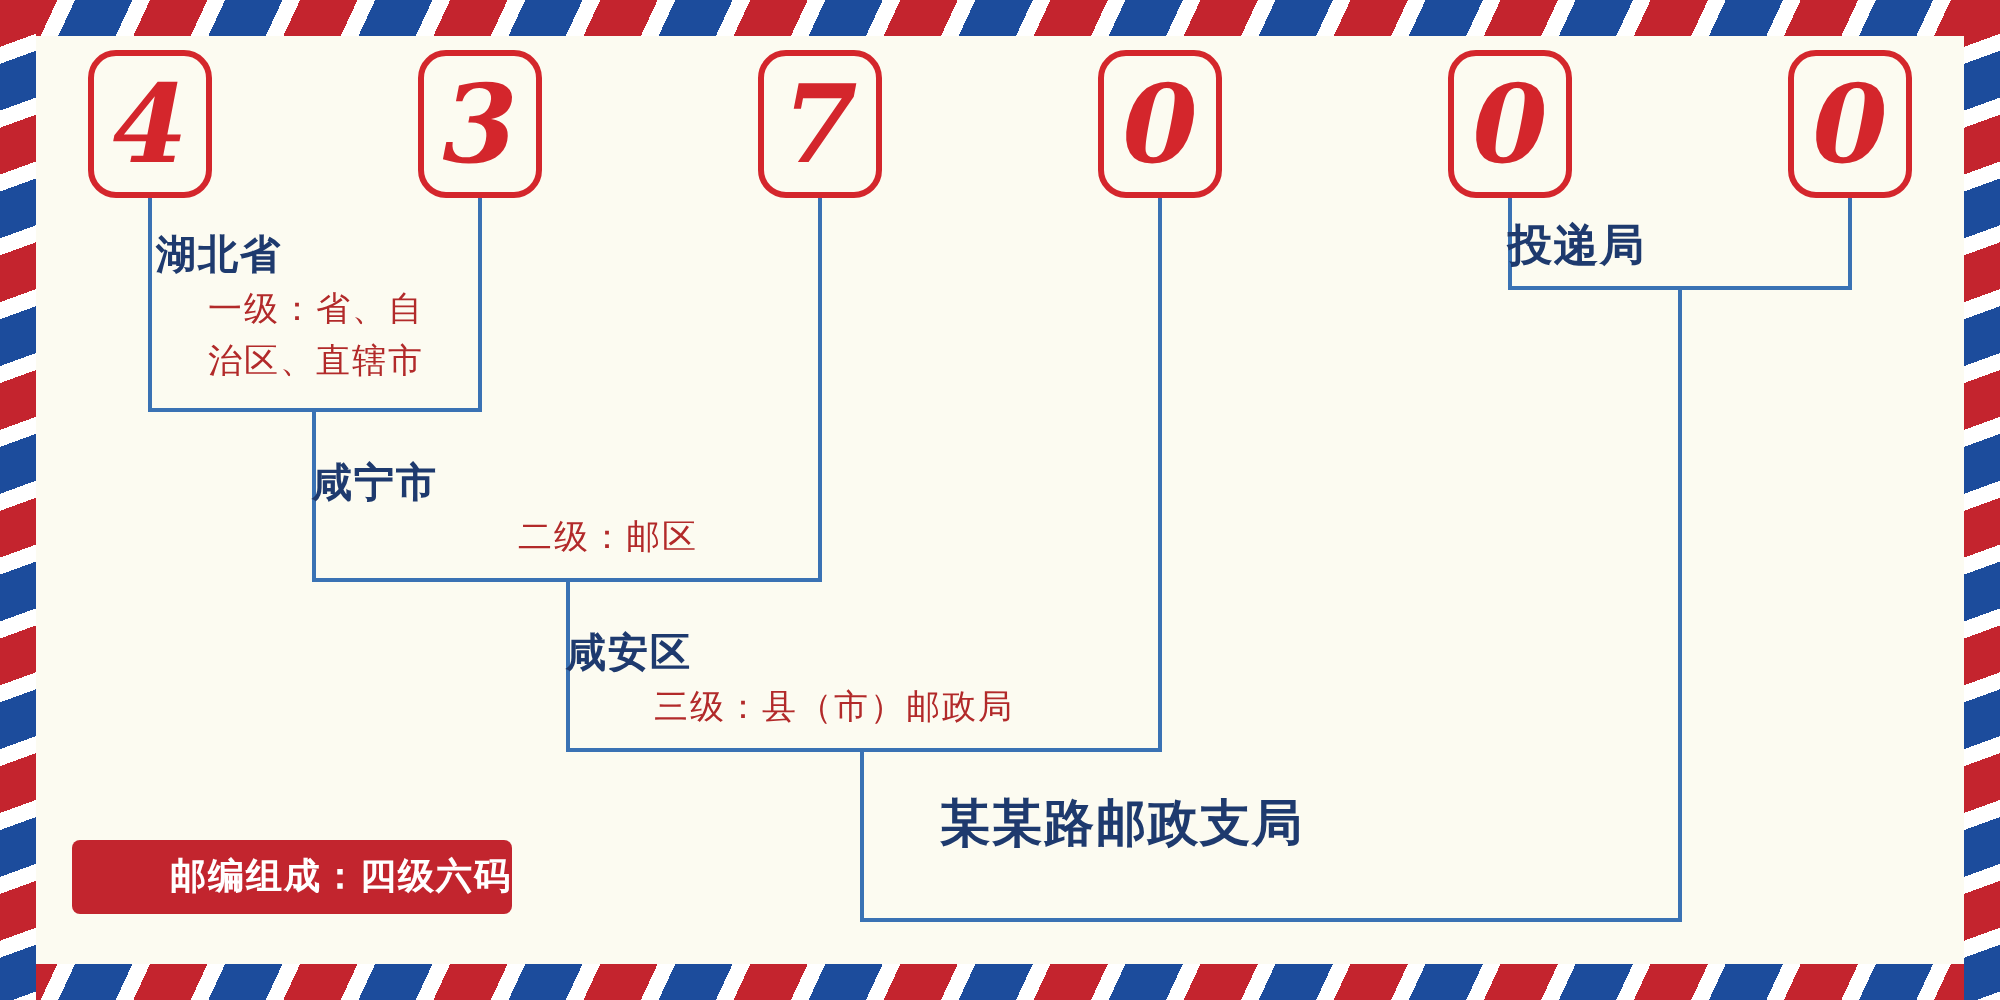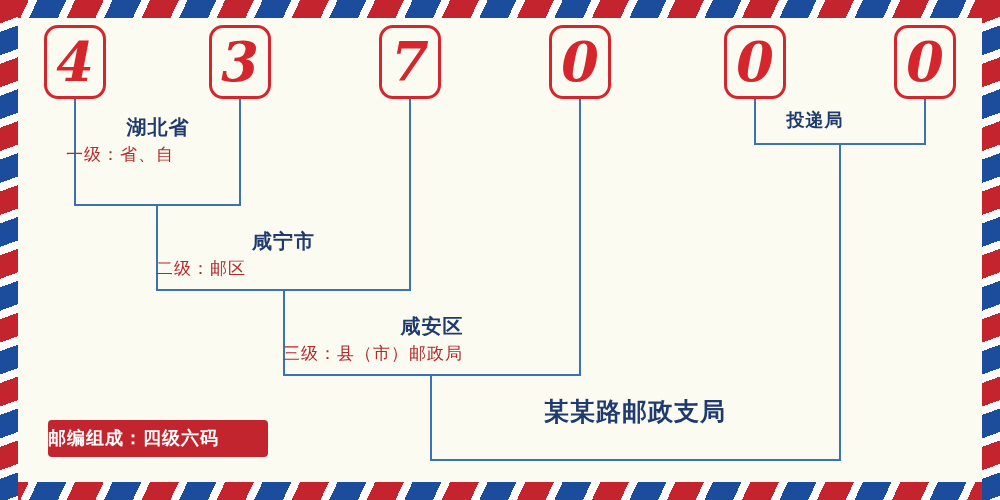--- a/index.html
+++ b/index.html
@@ -47,32 +47,32 @@
   }
 
   
   .vline,.hline{position:absolute;background:var(--line-blue);}
   .vline{width:2px;}
   .hline{height:2px;}
 
   
   .place-name{
     position:absolute;color:var(--name-navy);font-weight:bold;
-    font-size:20px;text-align:center;letter-spacing:1px;font-family:Liberation Mono, monospace;
+    font-size:20px;text-align:left;letter-spacing:1px;font-family:Liberation Mono, monospace;
   }
   .level-desc{
     position:absolute;color:var(--desc-red);
-    font-size:17px;text-align:left;line-height:26px;letter-spacing:1px;
+    font-size:17px;text-align:center;line-height:26px;letter-spacing:1px;
   }
 
   
   .footer-badge{
-    position:absolute;left:48px;top:420px;width:220px;height:37px;
+    position:absolute;left:36px;top:420px;width:220px;height:37px;
     background:var(--footer-bg);color:#ffffff;font-weight:bold;
-    font-size:18px;line-height:37px;text-align:left;border-radius:4px;
+    font-size:18px;line-height:37px;text-align:right;border-radius:4px;
     letter-spacing:1px;
   }
 </style>
 </head>
 <body>
 
 <div class="stage">
 
   <div class="border-strip border-h border-top"></div>
   <div class="border-strip border-h border-bottom"></div>
@@ -97,38 +97,39 @@
   <div class="digit-box" style="left:894px">
     <span class="digit">0</span>
   </div>
 
   <div class="vline" style="left:74px;top:99px;height:106px"></div>
   <div class="vline" style="left:239px;top:99px;height:106px"></div>
   <div class="hline" style="left:74px;top:204px;width:167px"></div>
   <div class="place-name" style="left:78px;top:114px;width:160px">湖北省</div>
   <div class="level-desc" style="left:66px;top:142px;width:184px">
     <div>一级：省、自</div>
+    <div>治区、直辖市</div>
   </div>
 
   <div class="vline" style="left:156px;top:205px;height:85px"></div>
   <div class="vline" style="left:409px;top:99px;height:191px"></div>
   <div class="hline" style="left:156px;top:289px;width:255px"></div>
   <div class="place-name" style="left:156px;top:228px;width:255px">咸宁市</div>
-  <div class="level-desc" style="left:156px;top:256px;width:264px">二级：邮区</div>
+  <div class="level-desc" style="left:172px;top:256px;width:264px">二级：邮区</div>
 
   <div class="vline" style="left:283px;top:290px;height:85px"></div>
   <div class="vline" style="left:579px;top:99px;height:276px"></div>
   <div class="hline" style="left:283px;top:374px;width:298px"></div>
   <div class="place-name" style="left:283px;top:313px;width:298px">咸安区</div>
   <div class="level-desc" style="left:283px;top:341px;width:268px">三级：县（市）邮政局</div>
 
   <div class="vline" style="left:754px;top:99px;height:45px"></div>
   <div class="vline" style="left:924px;top:99px;height:45px"></div>
   <div class="hline" style="left:754px;top:143px;width:172px"></div>
-  <div class="place-name" style="left:729px;top:108px;width:172px;font-size:18px">投递局</div>
+  <div class="place-name" style="left:754px;top:108px;width:172px;font-size:22px">投递局</div>
 
   <div class="vline" style="left:839px;top:144px;height:316px"></div>
   <div class="vline" style="left:430px;top:375px;height:85px"></div>
   <div class="hline" style="left:430px;top:459px;width:411px"></div>
   <div class="place-name" style="left:470px;top:395px;width:330px;font-size:25px">某某路邮政支局</div>
 
   <div class="footer-badge">邮编组成：四级六码</div>
 
 </div>
 

